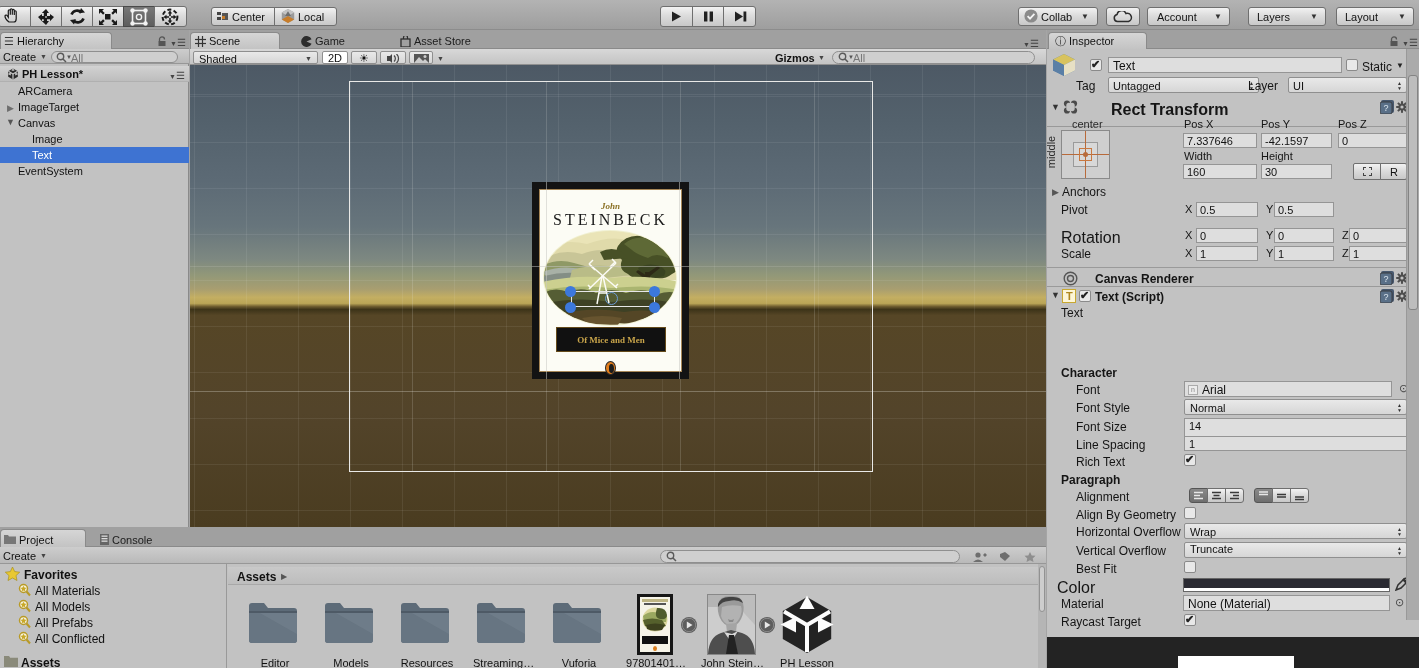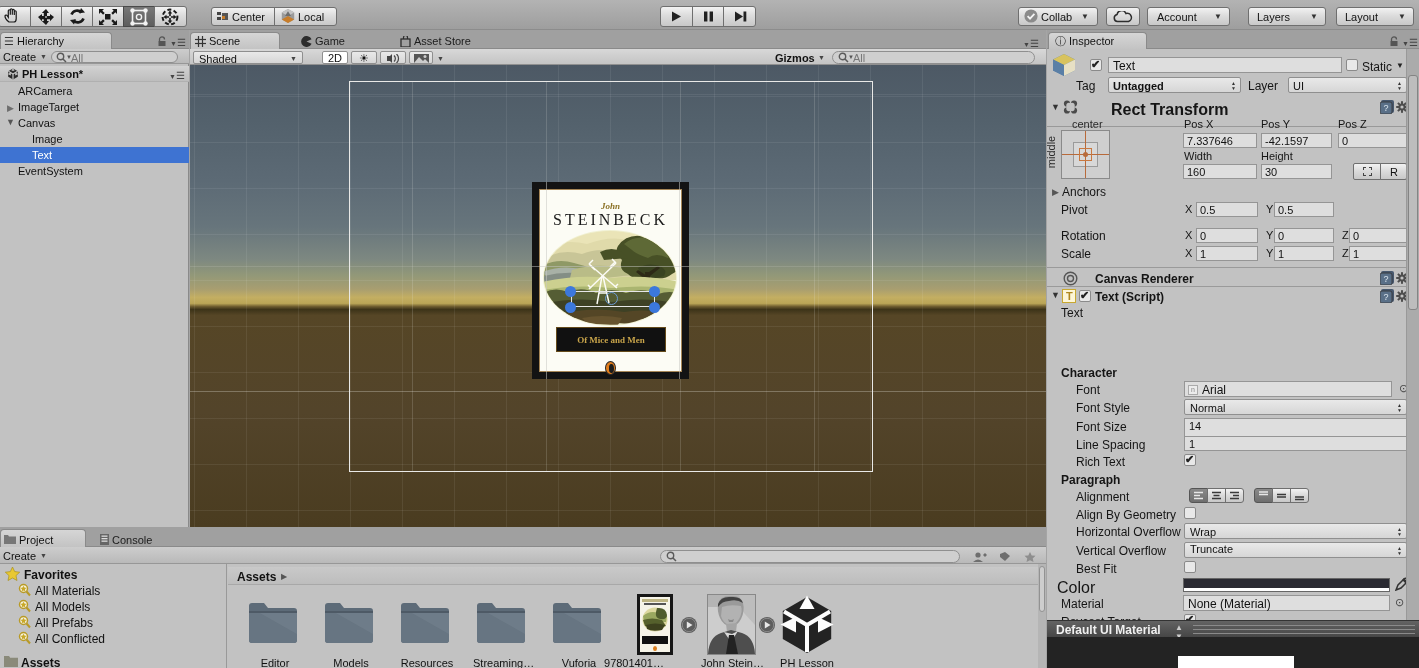--- a/index.html
+++ b/index.html
@@ -243,21 +243,21 @@
   </svg>
   <div class="lbl" style="left:125px;top:5px;color:#1c1c1c;">Game</div>
   <svg class="abs" style="left:210px;top:6px;" width="11" height="11" viewBox="0 0 11 11">
     <rect x="1" y="3" width="9" height="8" fill="none" stroke="#2d2d2d" stroke-width="1.3"></rect>
     <path d="M3.5 3 V1.5 a2 2 0 0 1 4 0 V3" fill="none" stroke="#2d2d2d" stroke-width="1.2"></path>
   </svg>
   <div class="lbl" style="left:224px;top:5px;color:#1c1c1c;">Asset Store</div>
   <div class="lbl" style="left:833px;top:8px;font-size:7px;color:#444;">▼<span style="font-size:10px;">☰</span></div>
 
   <div class="abs" style="left:0;top:19px;width:856px;height:16px;background:linear-gradient(#d8d8d8,#c4c4c4);border-bottom:1px solid #909090;"></div>
-  <div class="abs dd" style="left:3px;top:21px;width:110px;height:13px;">
+  <div class="abs dd" style="left:3px;top:21px;width:125px;height:13px;">
     <div class="lbl" style="left:5px;top:1px;">Shaded</div>
     <div class="lbl" style="right:5px;top:3px;font-size:7px;color:#444;">▼</div>
   </div>
   <div class="abs" style="left:132px;top:21px;width:26px;height:13px;background:#fff;border:1px solid #8f8f8f;border-radius:2px;text-align:center;">2D</div>
   <div class="abs dd" style="left:161px;top:21px;width:26px;height:13px;text-align:center;">☀</div>
   <div class="abs dd" style="left:190px;top:21px;width:26px;height:13px;">
       <svg style="position:absolute;left:6px;top:2px;" width="13" height="9" viewBox="0 0 13 9">
         <path d="M0 2 h3 l2-2 v9 l-2-2 h-3 z" fill="#444"></path>
         <path d="M7 1.5 a4 4 0 0 1 0 6 M9.5 0 a6 6 0 0 1 0 9" stroke="#444" fill="none" stroke-width="1.2"></path>
       </svg>
@@ -454,21 +454,21 @@
       <svg class="abs" style="left:5px;top:13px;" width="26" height="25" viewBox="0 0 26 25">
         <ellipse cx="13" cy="12.5" rx="12.5" ry="12" fill="#dcd89e"></ellipse>
         <path d="M1 9 Q8 3 16 6 L25 9 L24 15 L2 15 Z" fill="#9aa860"></path>
         <path d="M15 1 Q24 0 25 8 Q25 13 18 12 Q13 11 14 5 Z" fill="#4f5c2d"></path>
         <path d="M1 13 Q10 10 20 13 L24 19 Q12 23 3 19 Z" fill="#55602c"></path>
         <path d="M4 18 Q13 15 23 18 L20 23 Q10 25 5 22 Z" fill="#3d411e"></path>
       </svg>
       <div class="abs" style="left:5px;top:42px;width:26px;height:8px;background:#111;"></div>
       <div class="abs" style="left:16px;top:52px;width:4px;height:5px;background:#d87d1e;border-radius:50%;"></div>
     </div>
-    <div class="albl" style="left:376px;">97801401…</div>
+    <div class="albl" style="left:398px;">97801401…</div>
     <svg class="abs" style="left:453px;top:53px;" width="16" height="16">
         <use href="#playov"></use>
       </svg>
 
     <div class="abs" style="left:479px;top:30px;width:49px;height:61px;background:#b8b8b8;border:1px solid #888;">
       <svg width="47" height="59" viewBox="0 0 47 59">
         <rect width="47" height="59" fill="#cdcdcd"></rect>
         <rect x="0" y="0" width="47" height="12" fill="#b4b4b4"></rect>
         <path d="M31 0 L47 0 L47 30 L36 18 Z" fill="#bdbdbd"></path>
         <path d="M10 10 Q11 1 22 1 Q33 0 35 8 Q37 16 33 24 Q29 32 22 31 Q15 30 12 23 Q9 16 10 10 Z" fill="#9a9a9a"></path>
@@ -525,21 +525,21 @@
     <path d="M12 11 L1 5.5 V16.5 L12 22 Z" fill="#5a7fa6"></path>
   </svg>
   <div class="chk on" style="left:43px;top:29px;"></div>
   <div class="abs field" style="left:61px;top:27px;width:234px;height:16px;">
       <div class="lbl" style="left:4px;top:1px;font-size:12px;">Text</div>
     </div>
   <div class="chk" style="left:299px;top:29px;"></div>
   <div class="insp-lbl" style="left:315px;top:30px;font-size:12px;">Static</div>
   <div class="lbl" style="left:349px;top:31px;font-size:8px;color:#222;">▼</div>
   <div class="insp-lbl" style="left:29px;top:49px;font-size:12px;">Tag</div>
-  <div class="abs dd" style="left:61px;top:47px;width:133px;height:16px;font-weight:bold;">
+  <div class="abs dd" style="left:61px;top:47px;width:151px;height:16px;">
       <div class="lbl" style="left:4px;top:2px;">Untagged</div>
       <div class="updn">▲<br>▼</div>
     </div>
   <div class="insp-lbl" style="left:201px;top:49px;font-size:12px;">Layer</div>
   <div class="abs dd" style="left:241px;top:47px;width:119px;height:16px;">
       <div class="lbl" style="left:4px;top:2px;">UI</div>
       <div class="updn">▲<br>▼</div>
     </div>
 
   <div class="lbl" style="left:4px;top:72px;font-size:9px;color:#333;">▼</div>
@@ -605,21 +605,21 @@
   <div class="insp-lbl" style="left:15px;top:155px;font-size:12px;">Anchors</div>
   <div class="insp-lbl" style="left:14px;top:173px;font-size:12px;">Pivot</div>
   <div class="insp-lbl" style="left:138px;top:173px;">X</div>
   <div class="abs field" style="left:149px;top:172px;width:62px;height:15px;">
       <div class="lbl" style="left:3px;top:1px;">0.5</div>
     </div>
   <div class="insp-lbl" style="left:219px;top:173px;">Y</div>
   <div class="abs field" style="left:227px;top:172px;width:60px;height:15px;">
       <div class="lbl" style="left:3px;top:1px;">0.5</div>
     </div>
-  <div class="insp-lbl" style="left:14px;top:199px;font-size:12px;">Rotation</div>
+  <div class="insp-lbl" style="left:14px;top:199px;font-size:16px;">Rotation</div>
   <div class="insp-lbl" style="left:138px;top:199px;">X</div>
   <div class="abs field" style="left:149px;top:198px;width:62px;height:15px;">
       <div class="lbl" style="left:3px;top:1px;">0</div>
     </div>
   <div class="insp-lbl" style="left:219px;top:199px;">Y</div>
   <div class="abs field" style="left:227px;top:198px;width:60px;height:15px;">
       <div class="lbl" style="left:3px;top:1px;">0</div>
     </div>
   <div class="insp-lbl" style="left:295px;top:199px;">Z</div>
   <div class="abs field" style="left:302px;top:198px;width:58px;height:15px;">
@@ -755,25 +755,20 @@
     <path d="M8 2 l4 4" stroke="#333" stroke-width="2.5"></path>
   </svg>
   <div class="insp-lbl" style="left:14px;top:567px;font-size:12px;">Material</div>
   <div class="abs field" style="left:136px;top:565px;width:207px;height:16px;">
       <div class="lbl" style="left:4px;top:1px;font-size:12px;">None (Material)</div>
     </div>
   <div class="lbl" style="left:348px;top:566px;font-size:11px;color:#444;">⊙</div>
   <div class="insp-lbl" style="left:14px;top:585px;font-size:12px;">Raycast Target</div>
   <div class="chk on" style="left:137px;top:584px;"></div>
 
-  <div class="abs" style="left:0;top:590px;width:372px;height:17px;background:linear-gradient(#636363,#464646);border-top:1px solid #333;">
-    <div class="lbl bold" style="left:9px;top:2px;font-size:12px;color:#f0f0f0;">Default UI Material</div>
-    <div class="lbl" style="left:128px;top:2px;font-size:8px;color:#ccc;">▲<br>▼</div>
-    <div class="abs" style="left:146px;top:4px;width:222px;height:9px;background:repeating-linear-gradient(to bottom,#8a8a8a 0px,#8a8a8a 1px,transparent 1px,transparent 4px);"></div>
-  </div>
   <div class="abs" style="left:0;top:607px;width:372px;height:31px;background:#232323;">
     <div class="abs" style="left:131px;top:19px;width:116px;height:12px;background:#fff;"></div>
   </div>
 
   <div class="abs" style="left:359px;top:19px;width:13px;height:571px;background:#ababab;border-left:1px solid #999;">
     <div class="abs" style="left:1px;top:26px;width:10px;height:235px;background:#bdbdbd;border:1px solid #848484;border-radius:3px;"></div>
   </div>
 </div>
 
 </body></html>

